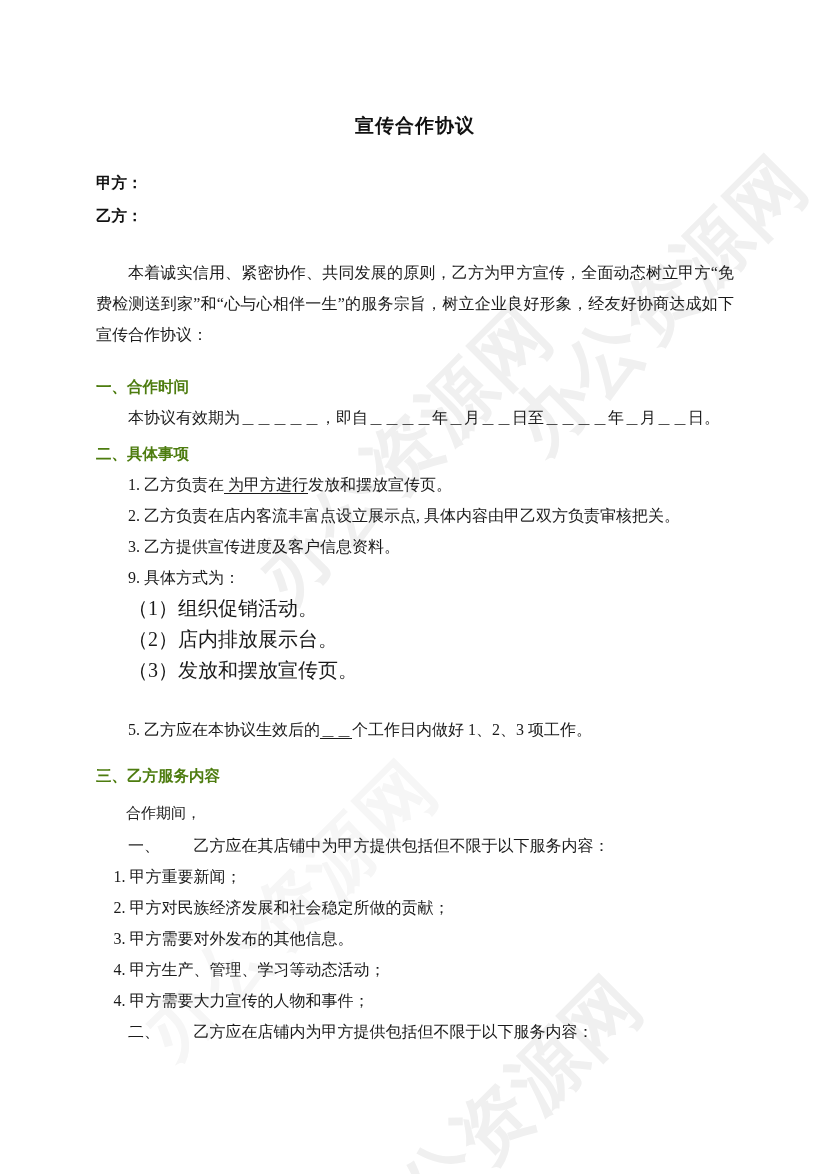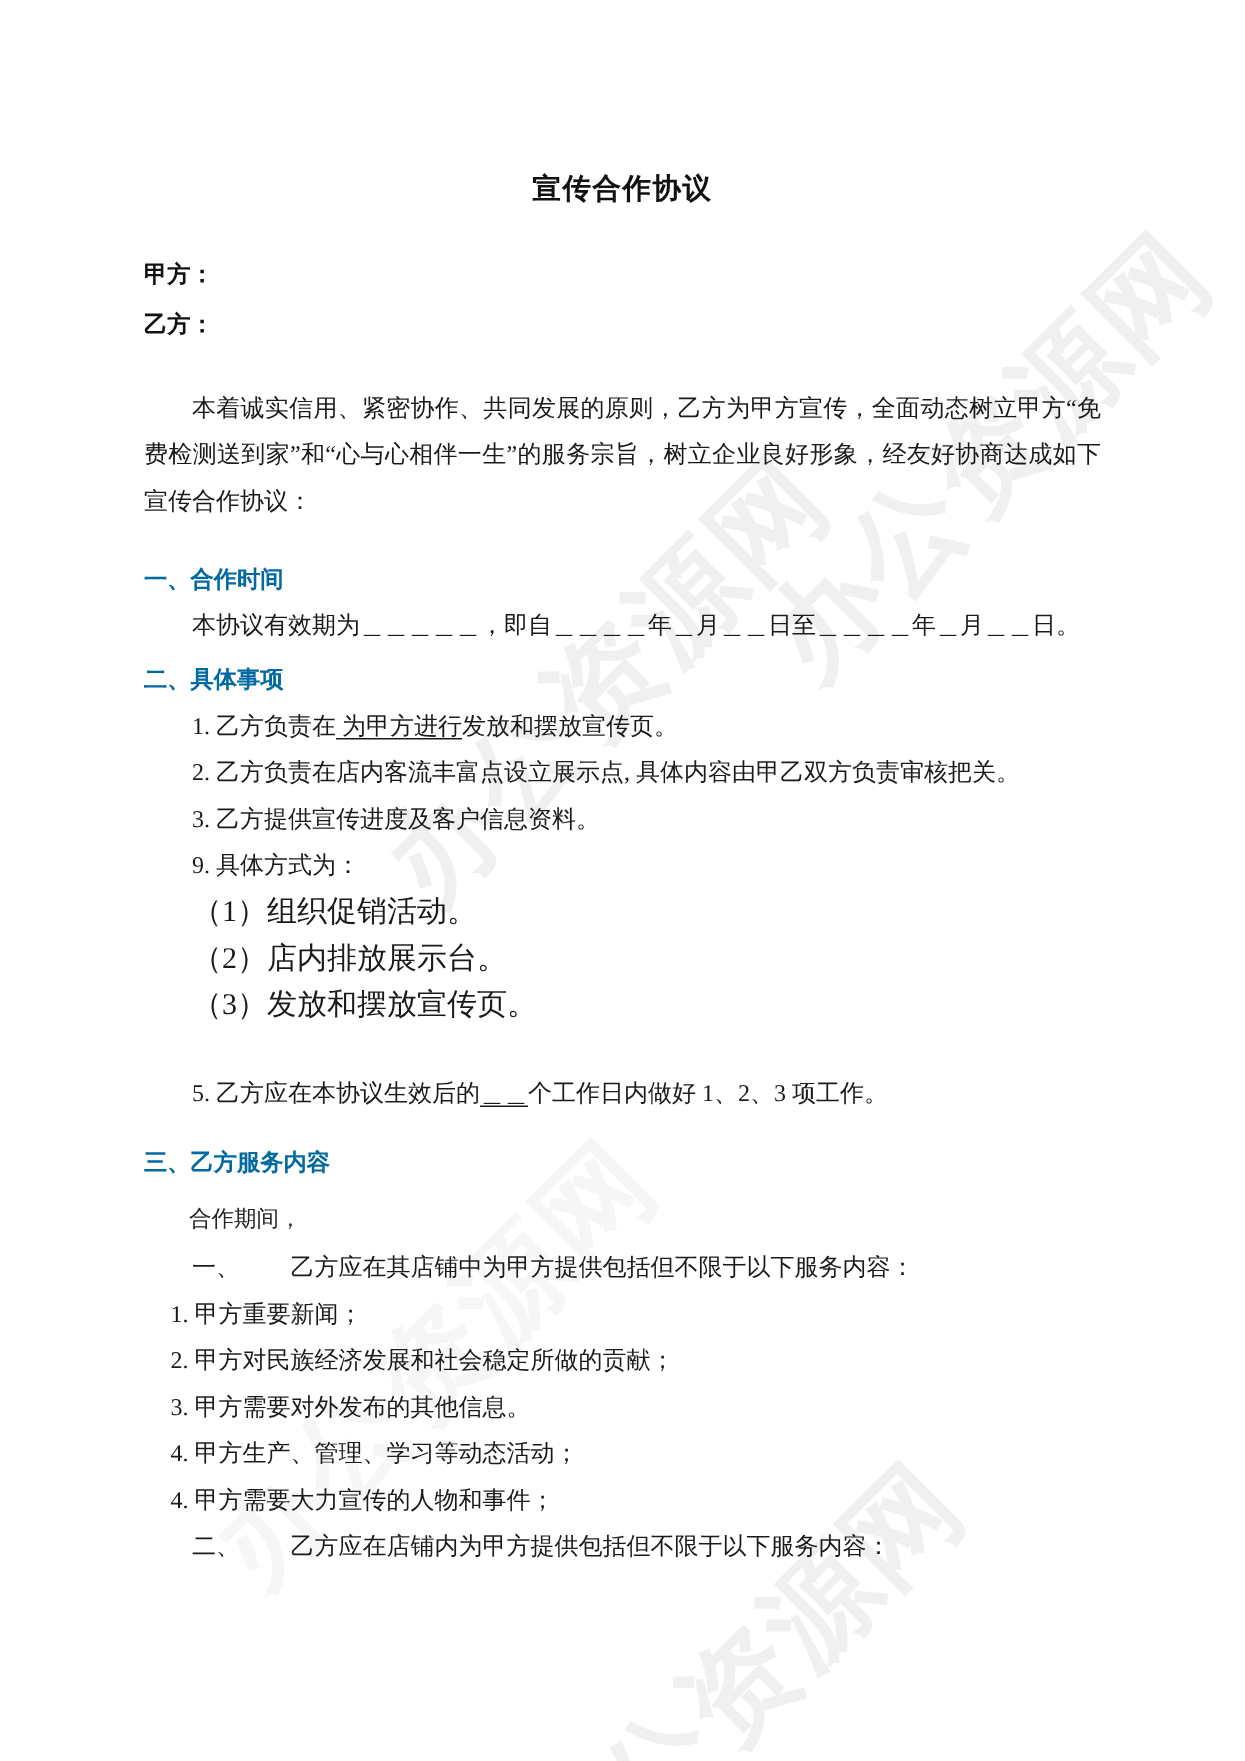--- a/index.html
+++ b/index.html
@@ -78,21 +78,21 @@
   }
   .intro {
     padding-top: 30px;
     text-indent: 2em;
   }
 
   .section-heading {
     font-family: "Liberation Sans", "DejaVu Sans", sans-serif;
     font-weight: 700;
     font-size: 15.5px;
-    color: #0369a1;
+    color: #4d7c0f;
     margin: 0;
     line-height: 30px;
   }
   .sh-1 { padding-top: 22px; }
   .sh-2 { padding-top: 6px; }
   .sh-3 { padding-top: 16px; }
 
   .item {
     font-size: 16px;
     line-height: 31px;

